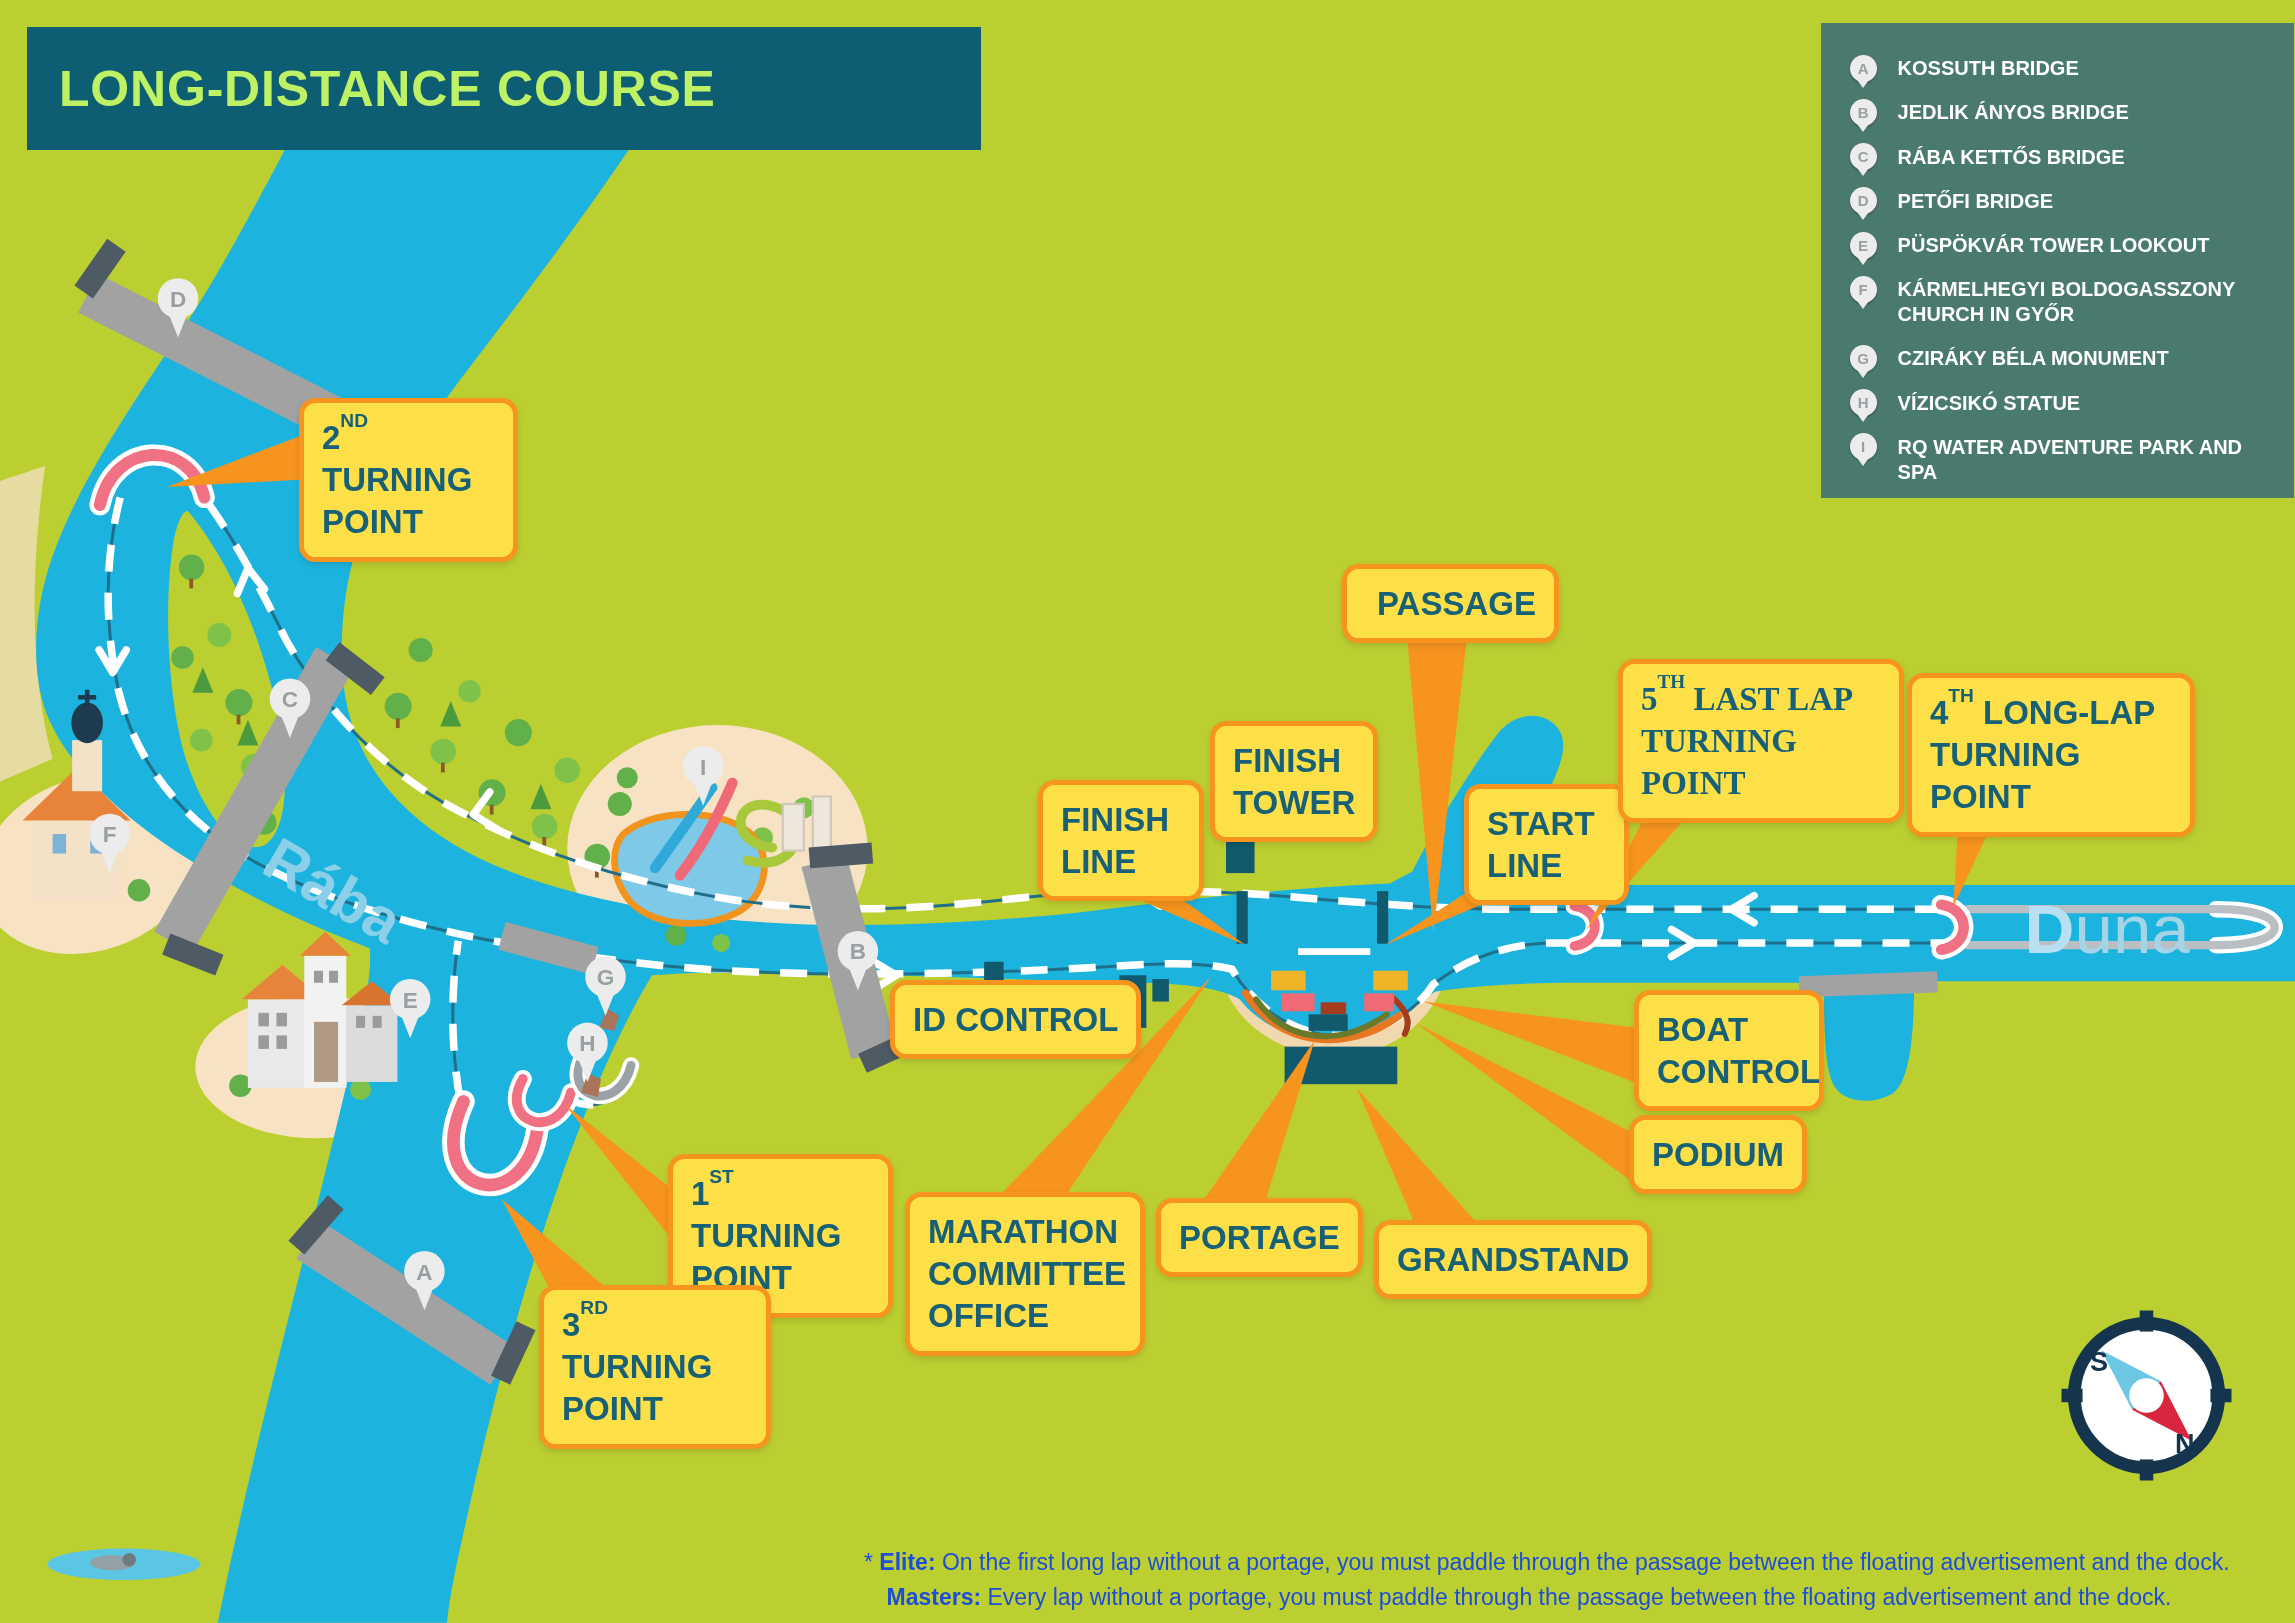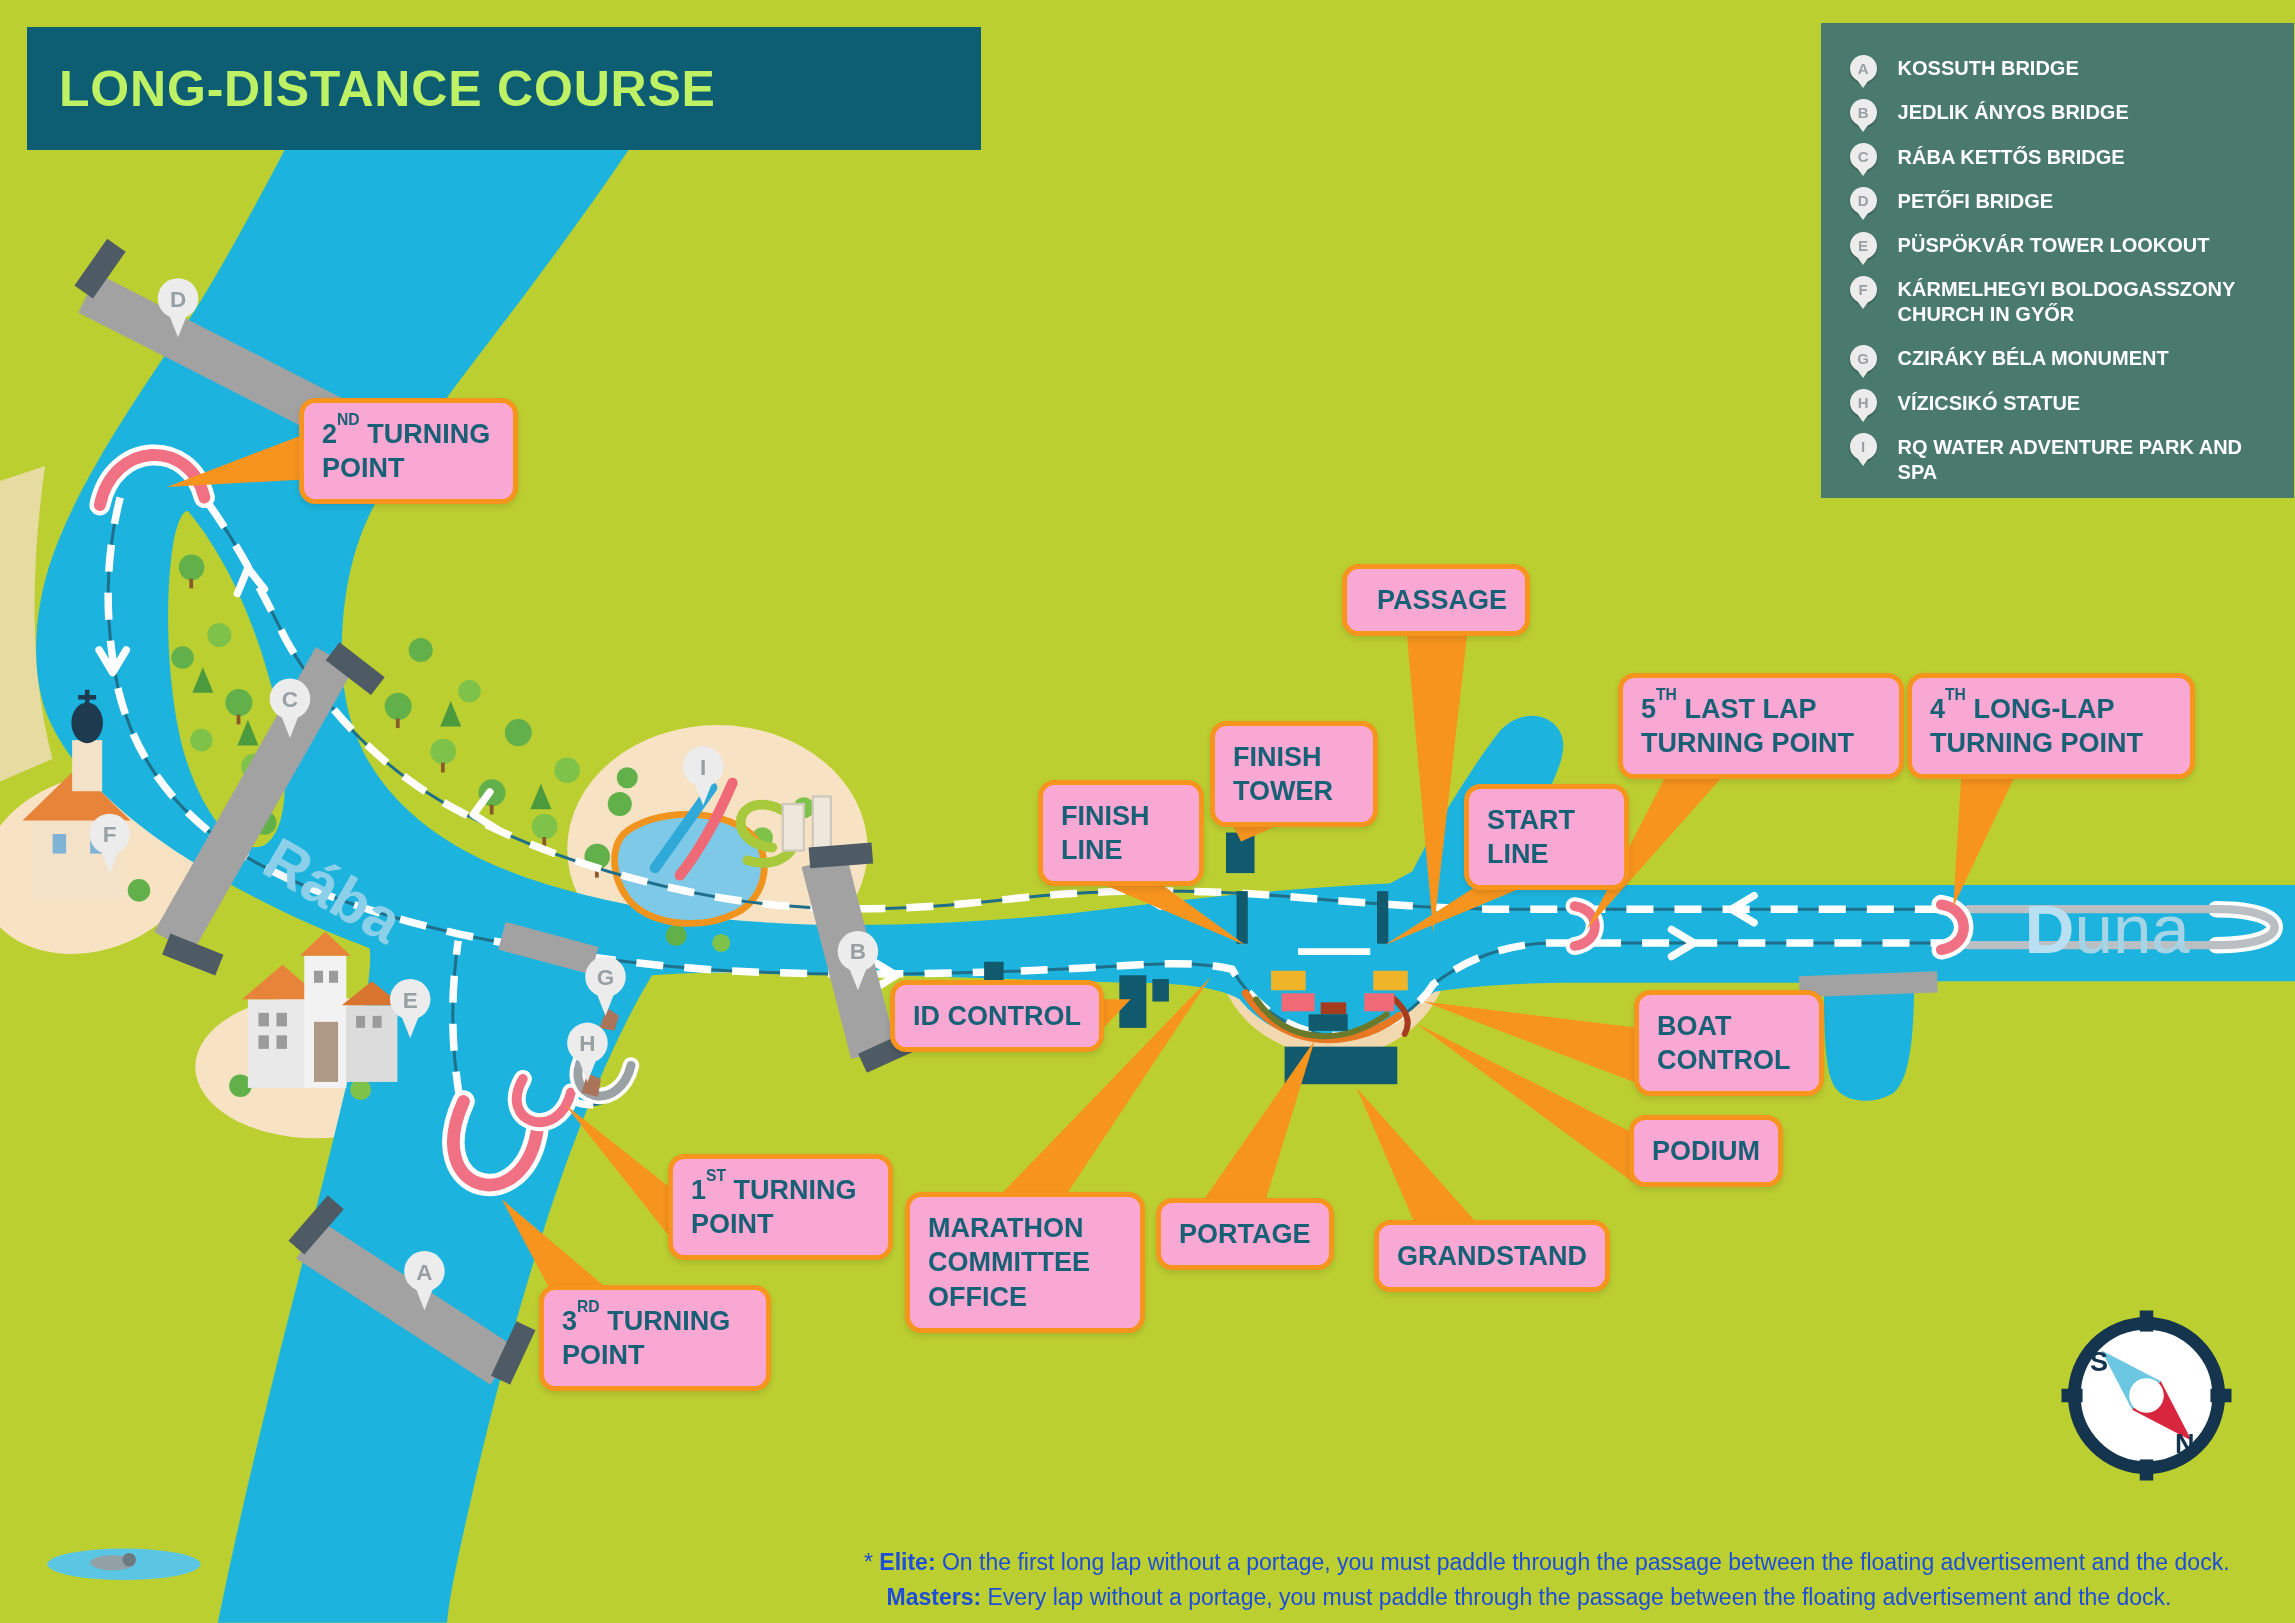--- a/index.html
+++ b/index.html
@@ -15,31 +15,31 @@
     box-sizing:border-box;padding:32px 22.5px 22.5px 28.6px;display:flex;flex-direction:column;gap:17.3px;z-index:3;}
   .lrow{display:flex;align-items:flex-start;gap:21px;}
   .lpin{flex:0 0 auto;width:27px;height:27px;background:#ececec;border-radius:50%;position:relative;
     box-shadow:0 1.5px 2.3px rgba(0,0,0,.3);}
   .lpin::after{content:"";position:absolute;left:50%;top:22px;transform:translateX(-50%);
     border:8.3px solid transparent;border-top:11.3px solid #ececec;}
   .lletter{position:absolute;inset:0;display:flex;align-items:center;justify-content:center;
     font-size:15px;font-weight:700;color:#98a0a4;}
   .llabel{color:#ffffff;font-weight:700;font-size:20px;line-height:25px;padding-top:1.5px;max-width:368px;}
   
-  .callout{position:absolute;background:#f9a8d4;border:5.3px solid #f7941e;border-radius:16.5px;
-    color:#176075;font-weight:700;font-size:27px;line-height:1.28;padding:13.5px 18px;z-index:3;
+  .callout{position:absolute;background:#fde047;border:5.3px solid #f7941e;border-radius:16.5px;
+    color:#176075;font-weight:700;font-size:33px;line-height:1.28;padding:13.5px 18px;z-index:3;
     box-shadow:0 3px 6px rgba(0,0,0,.12);}
   .callout sup{font-size:58%;position:relative;top:-0.5em;}
   .nowrap{white-space:nowrap;}
   #co-turn2{left:299px;top:398px;width:173px;}
   #co-passage{left:1342px;top:564px;padding-left:30px;}
   #co-finish-tower{left:1210px;top:721px;width:122px;}
   #co-finish-line{left:1038px;top:780px;width:120px;}
   #co-start-line{left:1464px;top:784px;width:119px;}
-  #co-turn5{left:1618px;top:673px;width:240px;}
+  #co-turn5{left:1618px;top:659px;width:240px;font-family:Liberation Serif, serif;}
   #co-turn4{left:1907px;top:673px;width:242px;}
   #co-id{left:890px;top:980px;}
   #co-boat{left:1634px;top:990px;width:144px;}
   #co-podium{left:1629px;top:1115px;}
   #co-marathon{left:905px;top:1192px;width:194px;}
   #co-portage{left:1156px;top:1198px;}
   #co-grandstand{left:1374px;top:1220px;}
   #co-turn1{left:668px;top:1154px;width:179px;}
   #co-turn3{left:539px;top:1285px;width:186px;}
   

